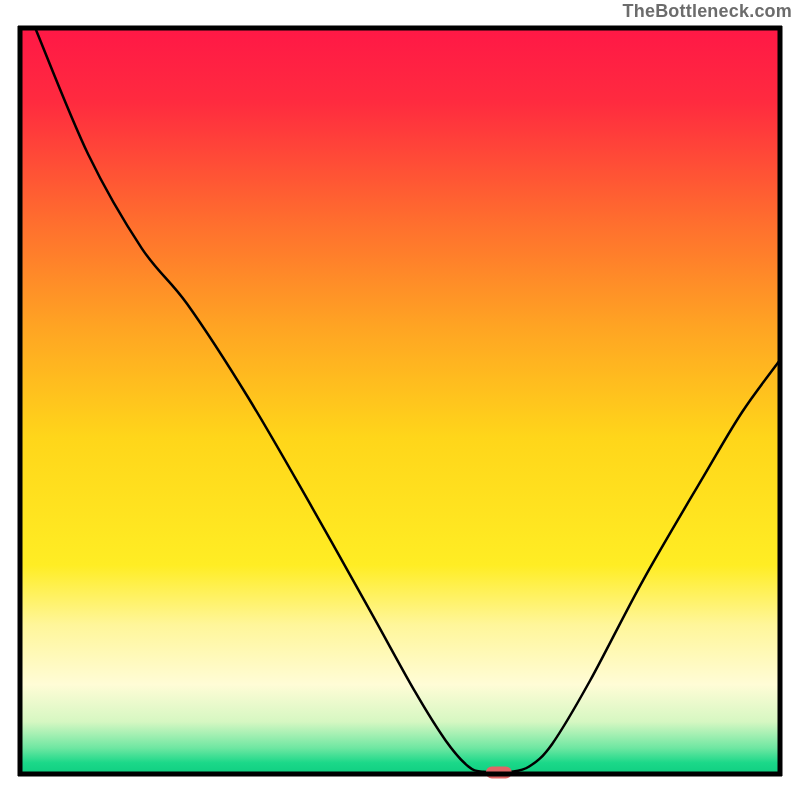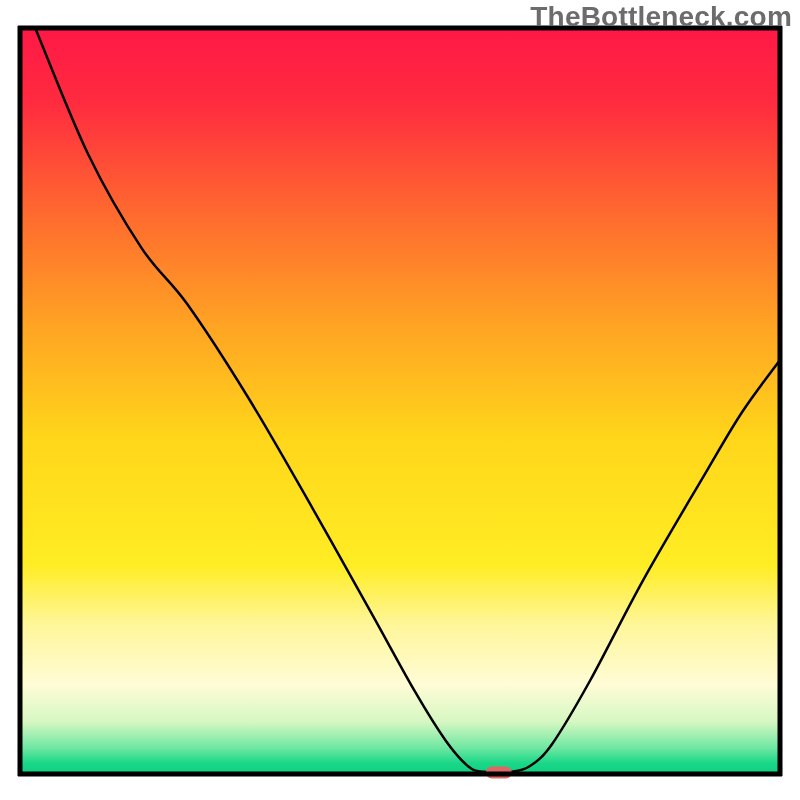--- a/index.html
+++ b/index.html
@@ -13,21 +13,21 @@
   .chart-container {
     position: relative;
     width: 800px;
     height: 800px;
   }
   .watermark {
     position: absolute;
     top: 1px;
     right: 8px;
     font-family: Arial, Helvetica, sans-serif;
-    font-size: 28px;
+    font-size: 18px;
     font-weight: bold;
     color: #6c6c6c;
     letter-spacing: 0.2px;
     z-index: 5;
   }
   svg {
     position: absolute;
     left: 0;
     top: 0;
     display: block;

